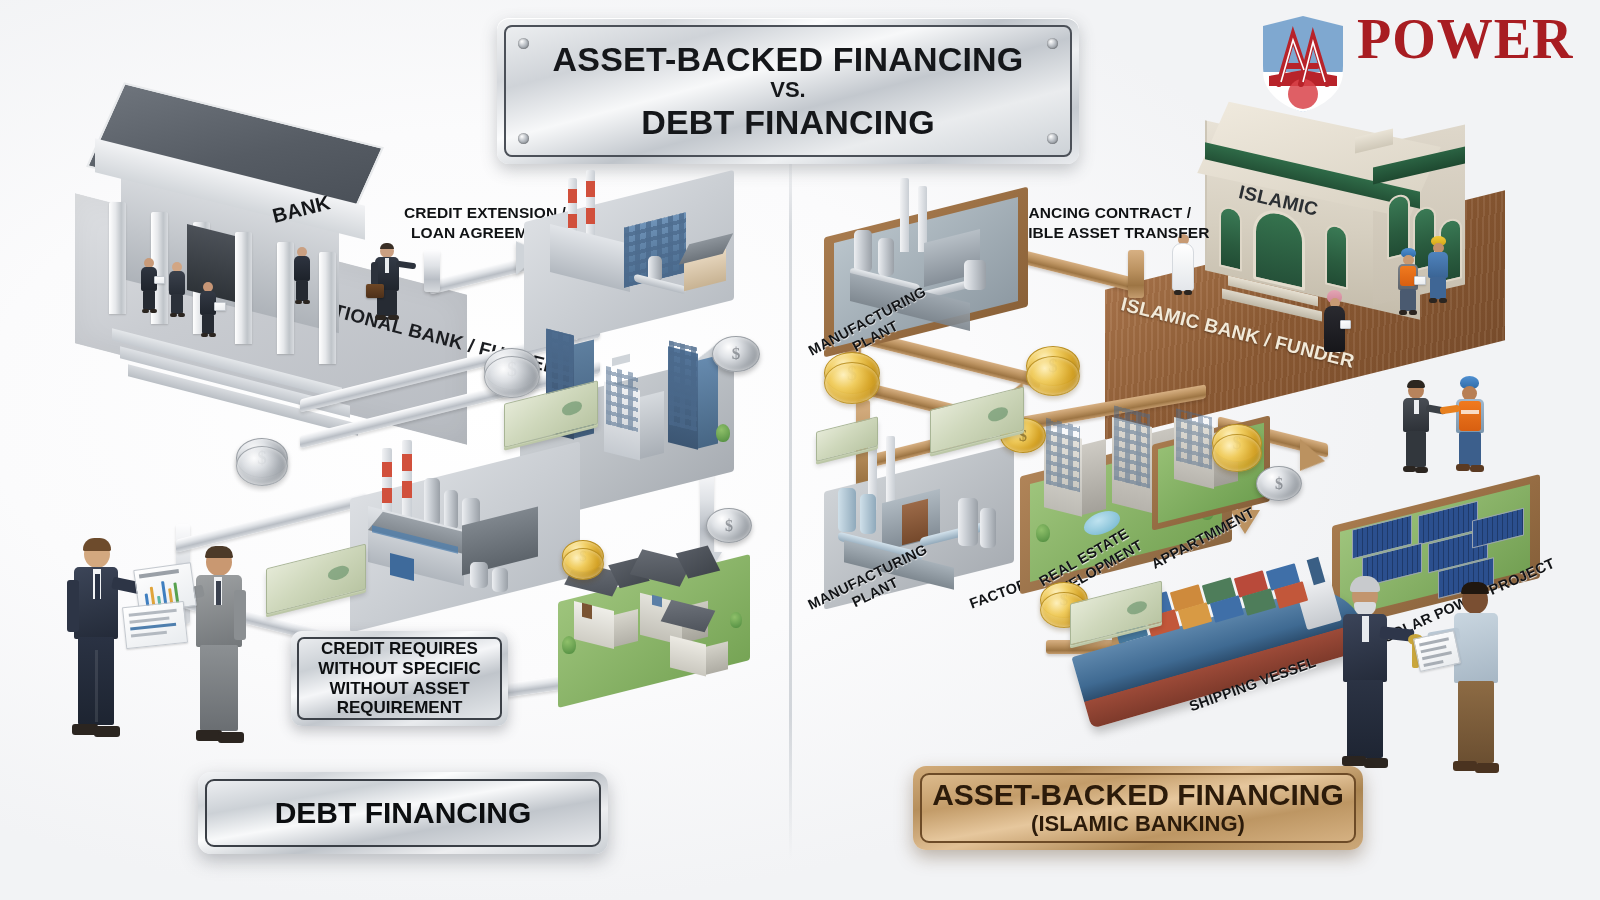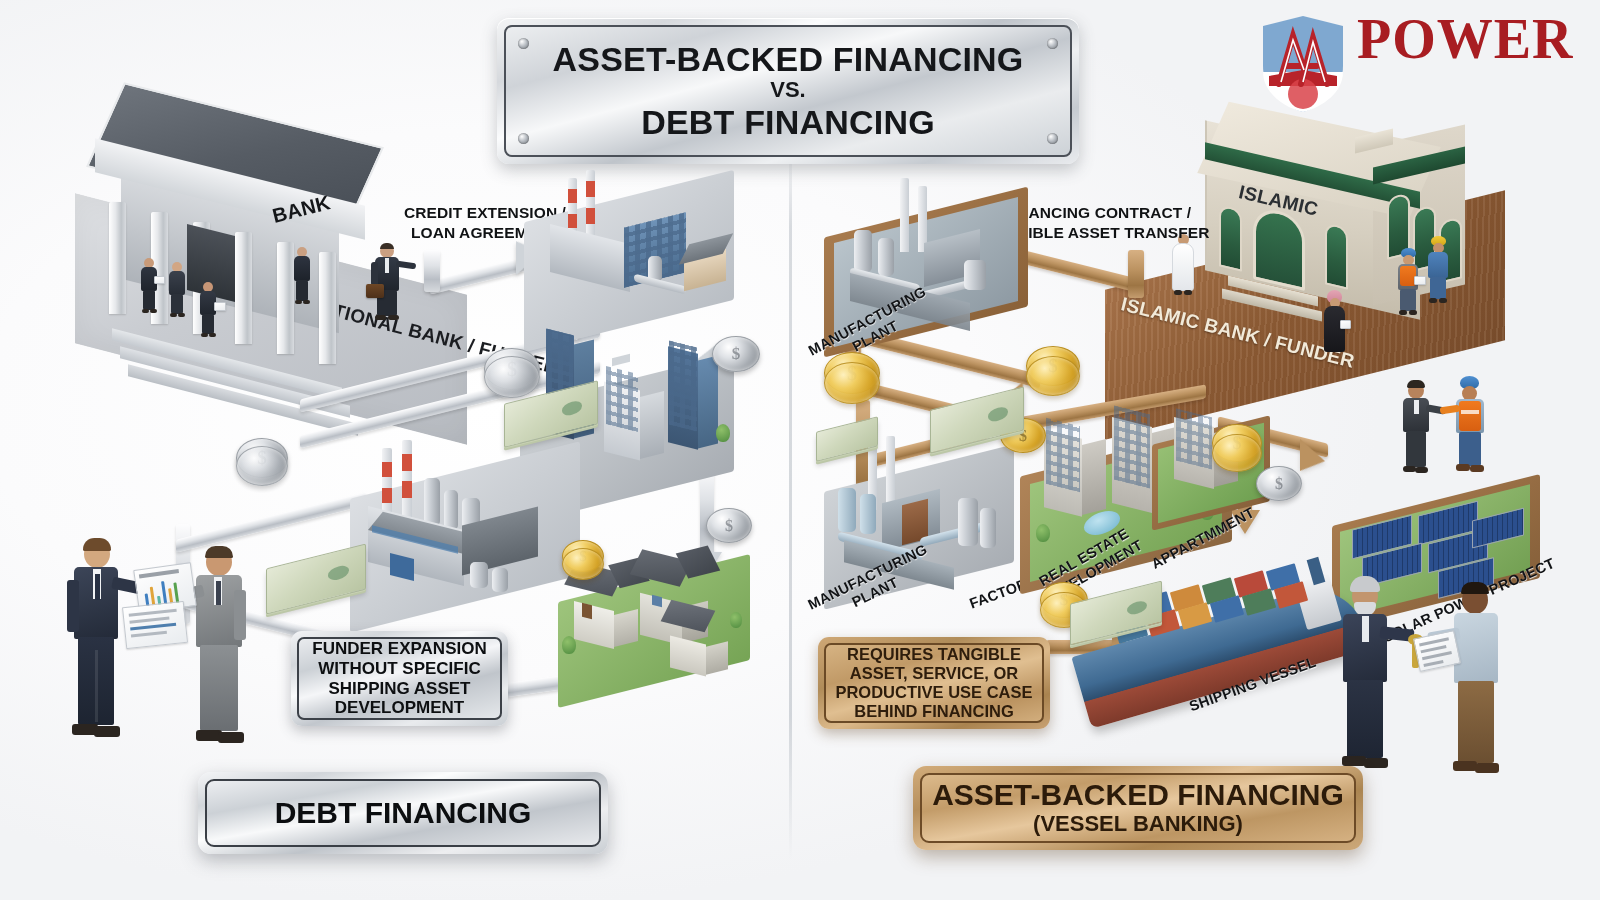--- a/index.html
+++ b/index.html
@@ -675,24 +675,24 @@
   <div class="paper" style="left:124px;top:604px;width:62px;height:42px;transform:rotate(-6deg);">
     <div style="position:absolute;left:5px;top:6px;width:48px;height:3px;background:#b3b9c0;"></div>
     <div style="position:absolute;left:5px;top:13px;width:40px;height:3px;background:#b3b9c0;"></div>
     <div style="position:absolute;left:5px;top:20px;width:46px;height:3px;background:#4f7fae;"></div>
     <div style="position:absolute;left:5px;top:27px;width:36px;height:3px;background:#b3b9c0;"></div>
   </div>
 
   <div class="callout callout-silver callout-left">
     <div class="callout-inner">
       <div>
-        <div>FUNDER EXPANSION</div>
+        <div>CREDIT REQUIRES</div>
         <div>WITHOUT SPECIFIC</div>
-        <div>SHIPPING ASSET</div>
-        <div>DEVELOPMENT</div>
+        <div>WITHOUT ASSET</div>
+        <div>REQUIREMENT</div>
       </div>
     </div>
   </div>
 
   <div class="banner banner-silver banner-left">
     <div class="banner-inner">
       <div class="banner-l1">DEBT FINANCING</div>
     </div>
   </div>
 
@@ -968,31 +968,21 @@
     <div class="shoe" style="left:9px;top:179px;width:24px;height:10px;background:#4a3320;"></div>
     <div class="shoe" style="left:31px;top:181px;width:24px;height:10px;background:#4a3320;"></div>
     <div class="paper" style="left:-28px;top:52px;width:42px;height:34px;transform:rotate(-12deg);">
       <div style="position:absolute;left:4px;top:5px;width:30px;height:3px;background:#a8aeb5;"></div>
       <div style="position:absolute;left:4px;top:12px;width:26px;height:3px;background:#a8aeb5;"></div>
       <div style="position:absolute;left:4px;top:19px;width:30px;height:3px;background:#a8aeb5;"></div>
       <div style="position:absolute;left:4px;top:26px;width:20px;height:3px;background:#a8aeb5;"></div>
     </div>
   </div>
 
-  <div class="callout callout-wood callout-right">
-    <div class="callout-inner">
-      <div>
-        <div>REQUIRES TANGIBLE</div>
-        <div>ASSET, SERVICE, OR</div>
-        <div>PRODUCTIVE USE CASE</div>
-        <div>BEHIND FINANCING</div>
-      </div>
-    </div>
-  </div>
 
   <div class="banner banner-wood banner-right">
     <div class="banner-inner">
       <div class="banner-l1">ASSET-BACKED FINANCING</div>
-      <div class="banner-l2">(VESSEL BANKING)</div>
+      <div class="banner-l2">(ISLAMIC BANKING)</div>
     </div>
   </div>
 
 </div>
 
 </body></html>

